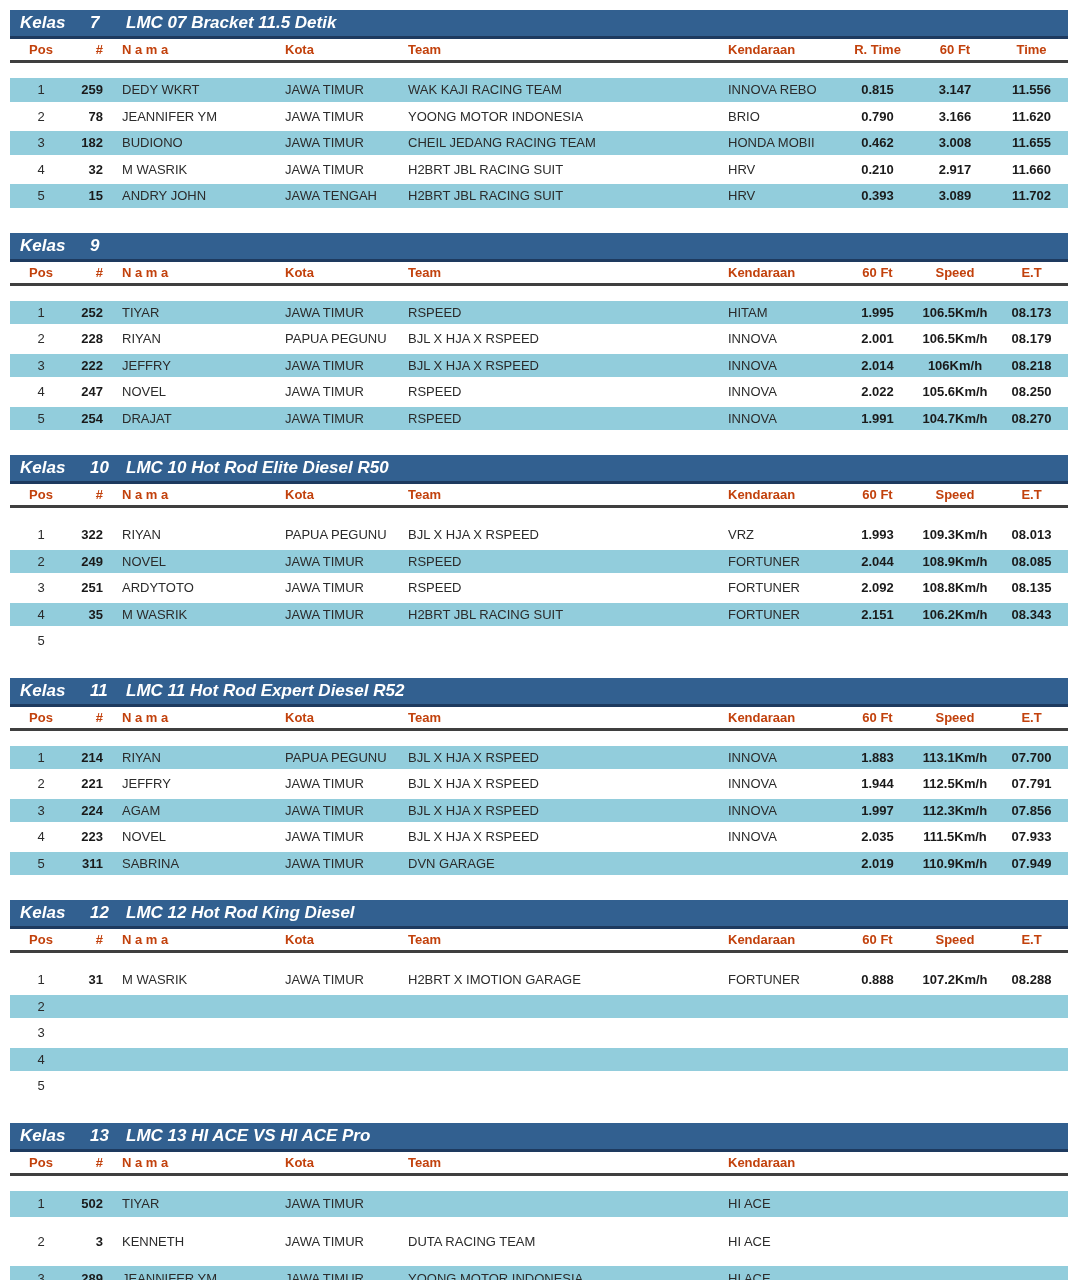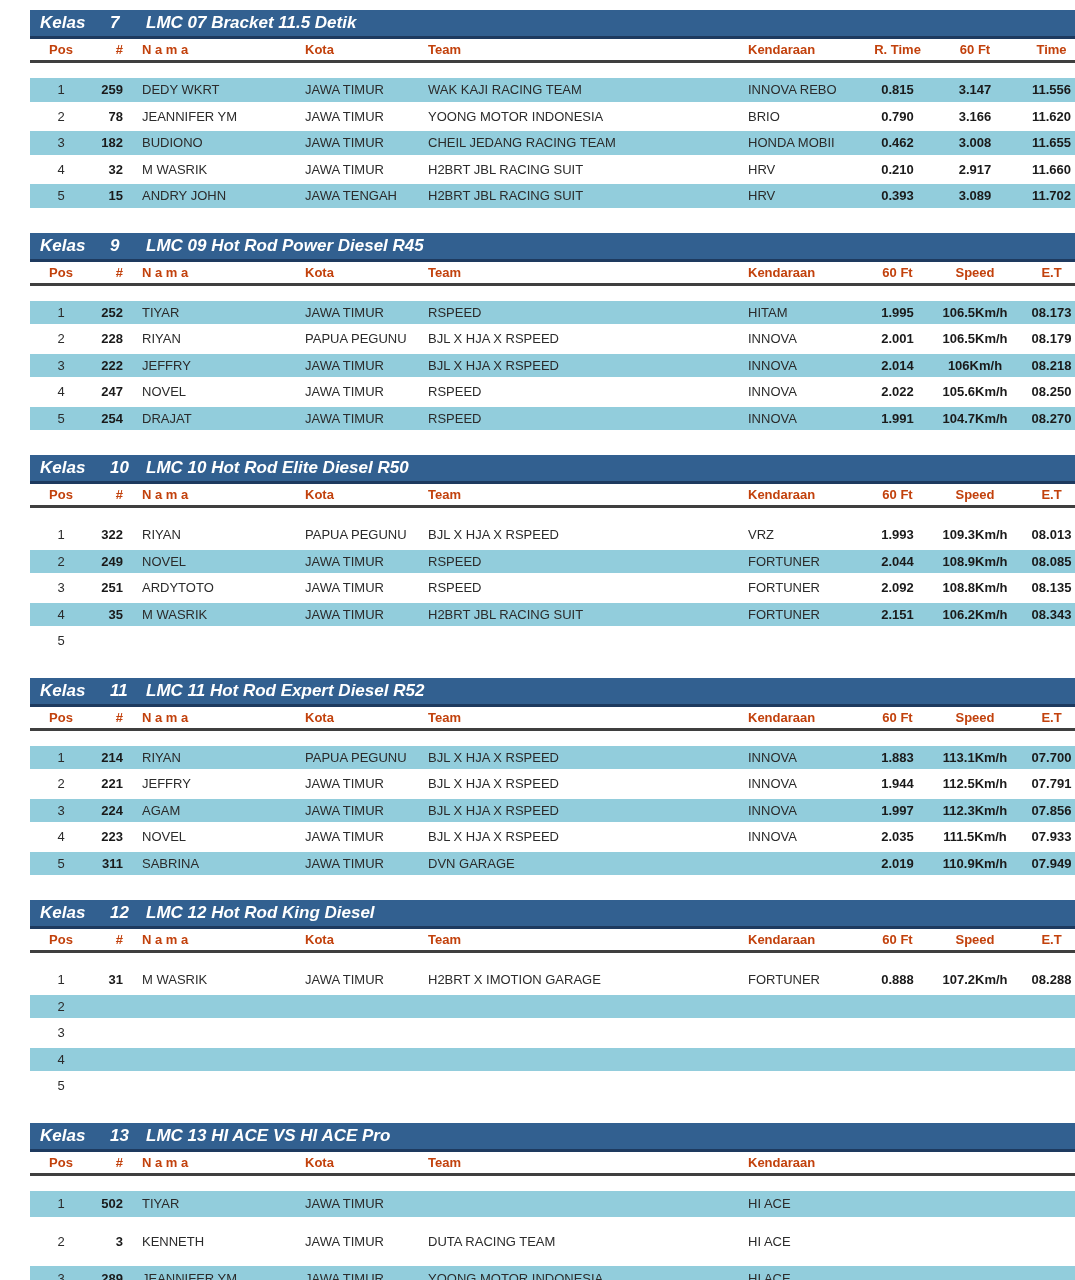--- a/index.html
+++ b/index.html
@@ -1,21 +1,21 @@
 <!DOCTYPE html>
 <html style="--bar: #326090; --bar-edge: #1e3a5f; --stripe: #92cddc; --rule: #3f3f3f;"><head>
 <meta charset="utf-8">
 <style>
   html,body{margin:0;padding:0;background:#fff;}
   body{
     width:1075px;height:1280px;overflow:hidden;
     font-family:"Liberation Sans",sans-serif;
     -webkit-font-smoothing:antialiased;
   }
-  #doc{position:relative;width:919px;height:1280px;background:#fff;padding-left:20px;}
+  #doc{position:relative;width:919px;height:1280px;background:#fff;}
   .tbl{margin:0 7px 0 10px;width:1058px;}
   .tbl.first{padding-top:10px;}
   .tbl + .tbl{margin-top:22px;}
 
   
   .bar{
     position:relative;height:26px;
     background:var(--bar,#326090);
     border-bottom:3px solid var(--bar-edge,#1e3a5f);
     color:#fff;font-size:17px;font-weight:bold;font-style:italic;
@@ -130,21 +130,20 @@
           <div class="cell a-c b">3.089</div>
           <div class="cell a-c b">11.702</div>
         </div>
       </div>
   </section>
 
   <section class="tbl">
     <div class="bar">
       <span class="t-kelas">Kelas</span>
       <span class="t-num">9</span>
-      <span class="t-name">LMC 09 Hot Rod Power Diesel R45</span>
     </div>
     <div class="hdr grid">
         <div class="cell a-c">Pos</div>
         <div class="cell a-r">#</div>
         <div class="cell a-l pad-nama">N a m a</div>
         <div class="cell a-l">Kota</div>
         <div class="cell a-l">Team</div>
         <div class="cell a-l">Kendaraan</div>
         <div class="cell a-c">60 Ft</div>
         <div class="cell a-c">Speed</div>

